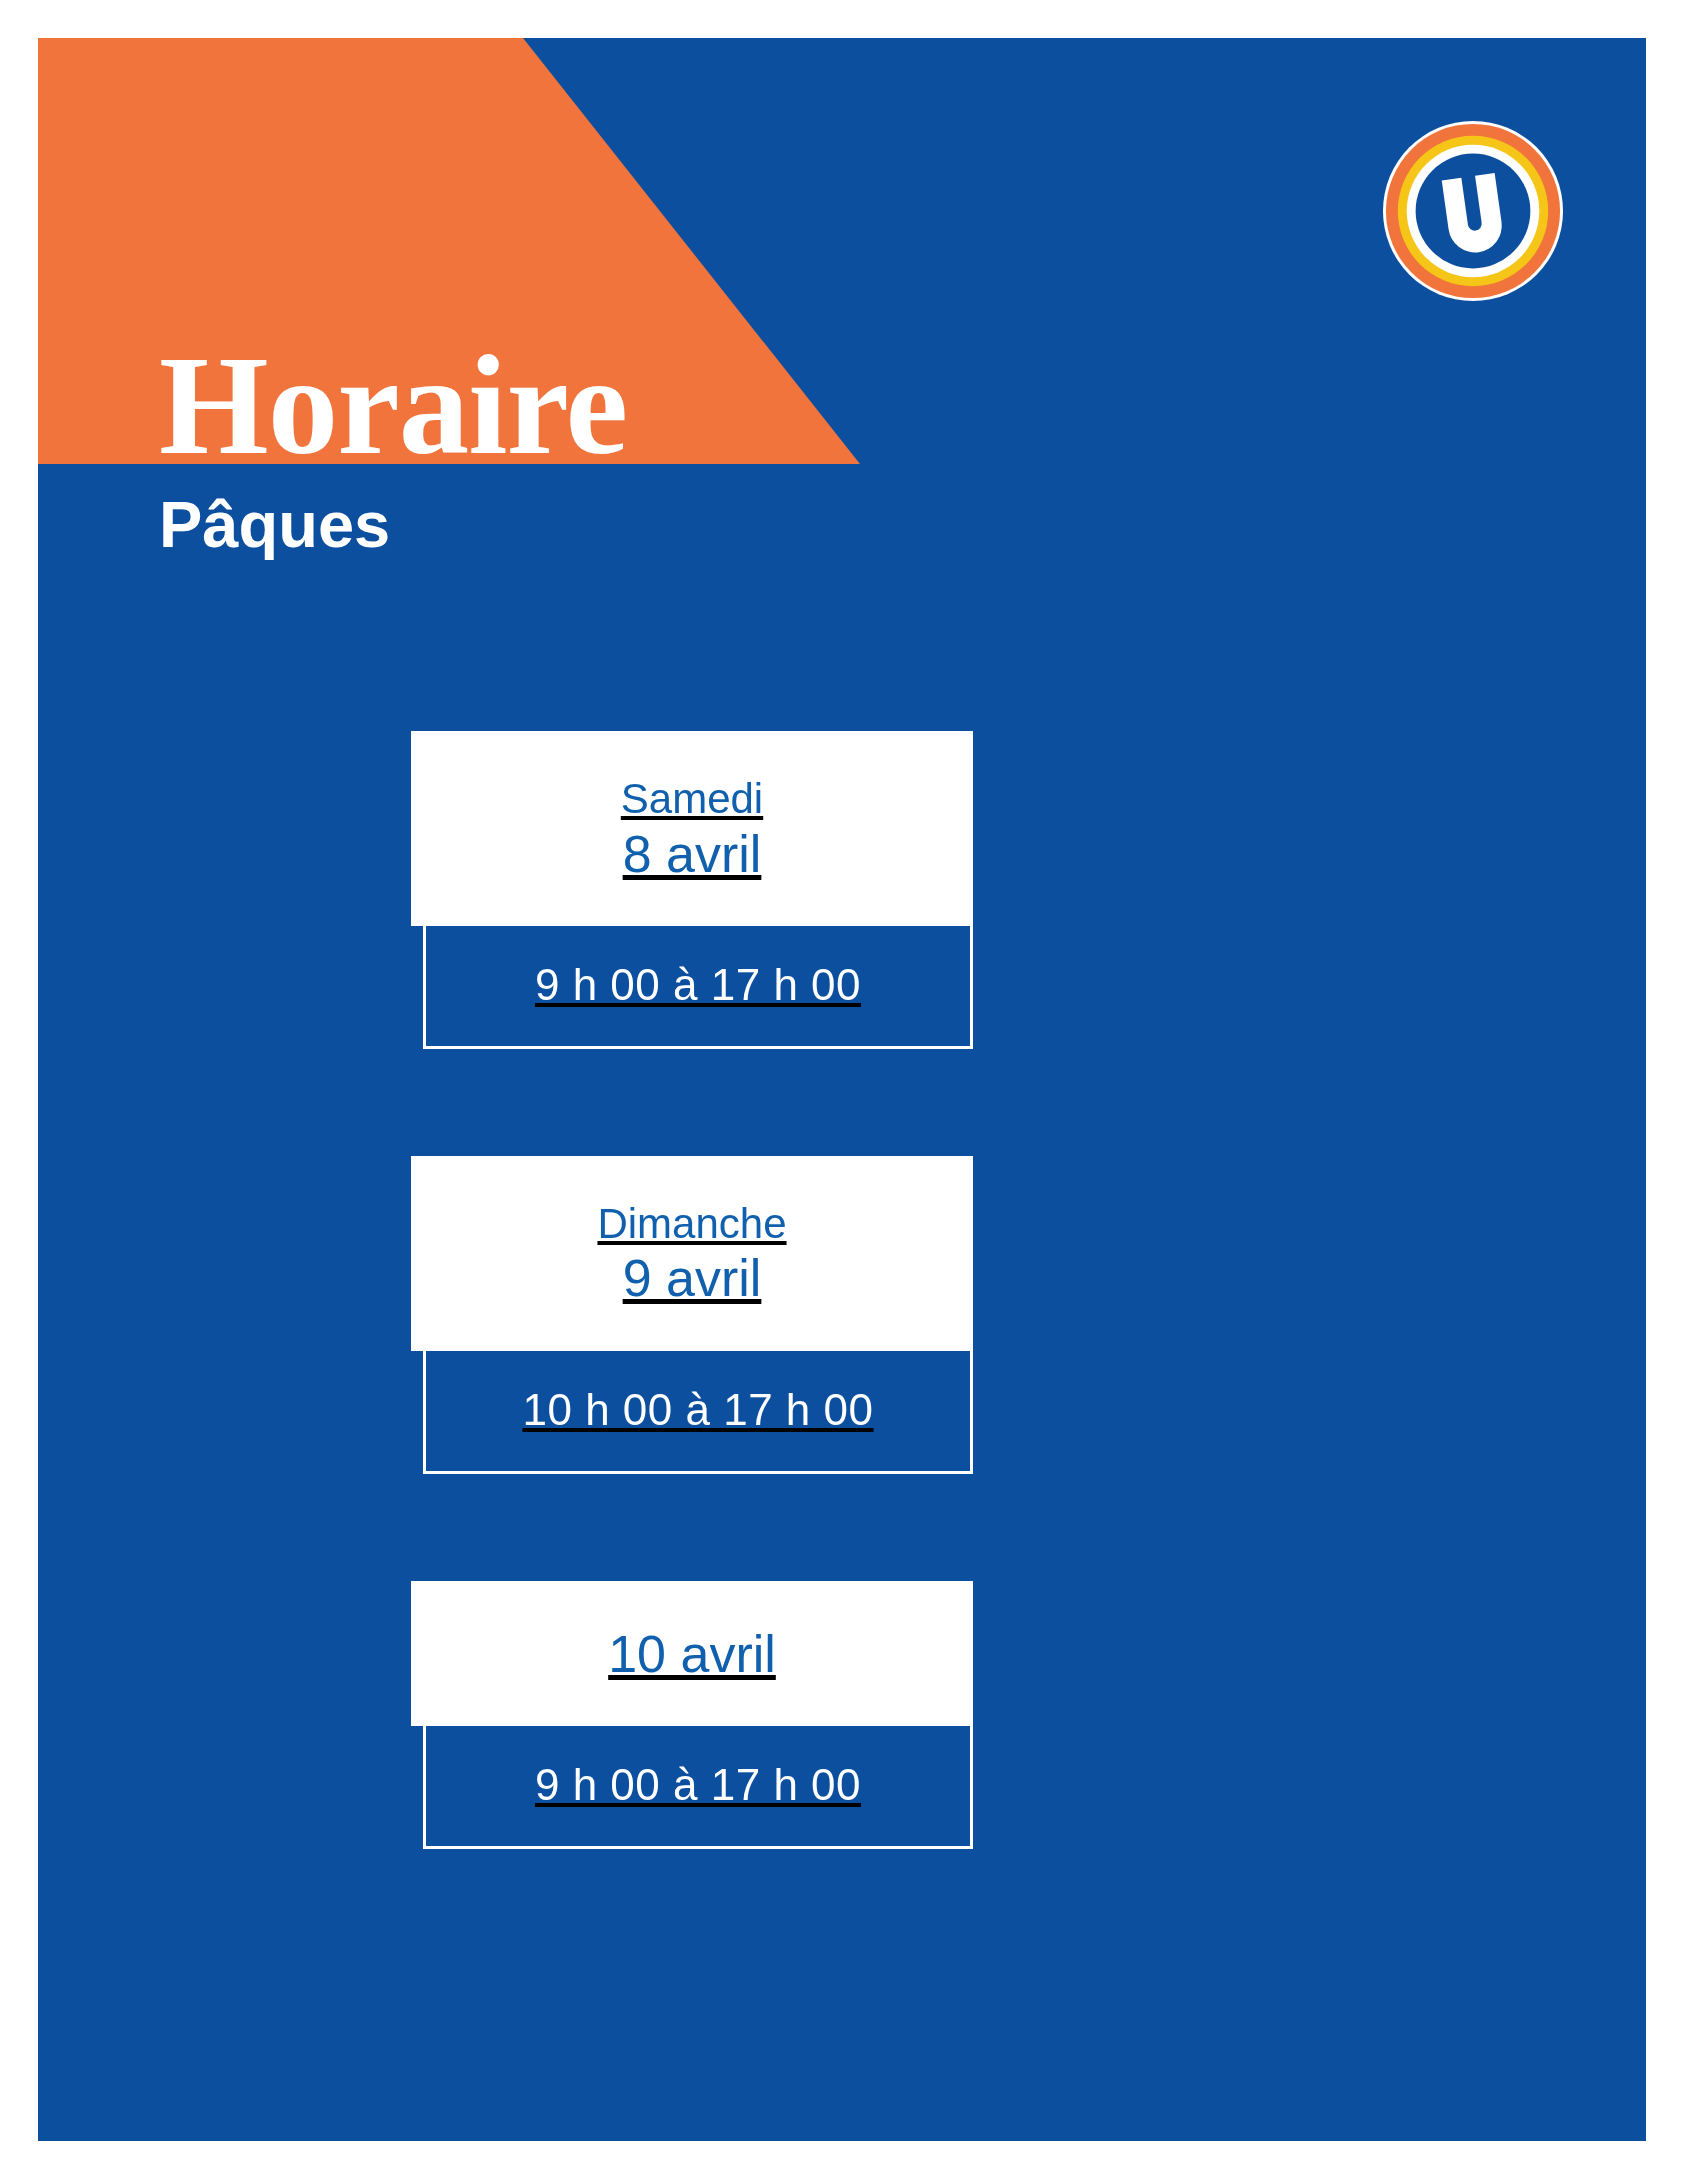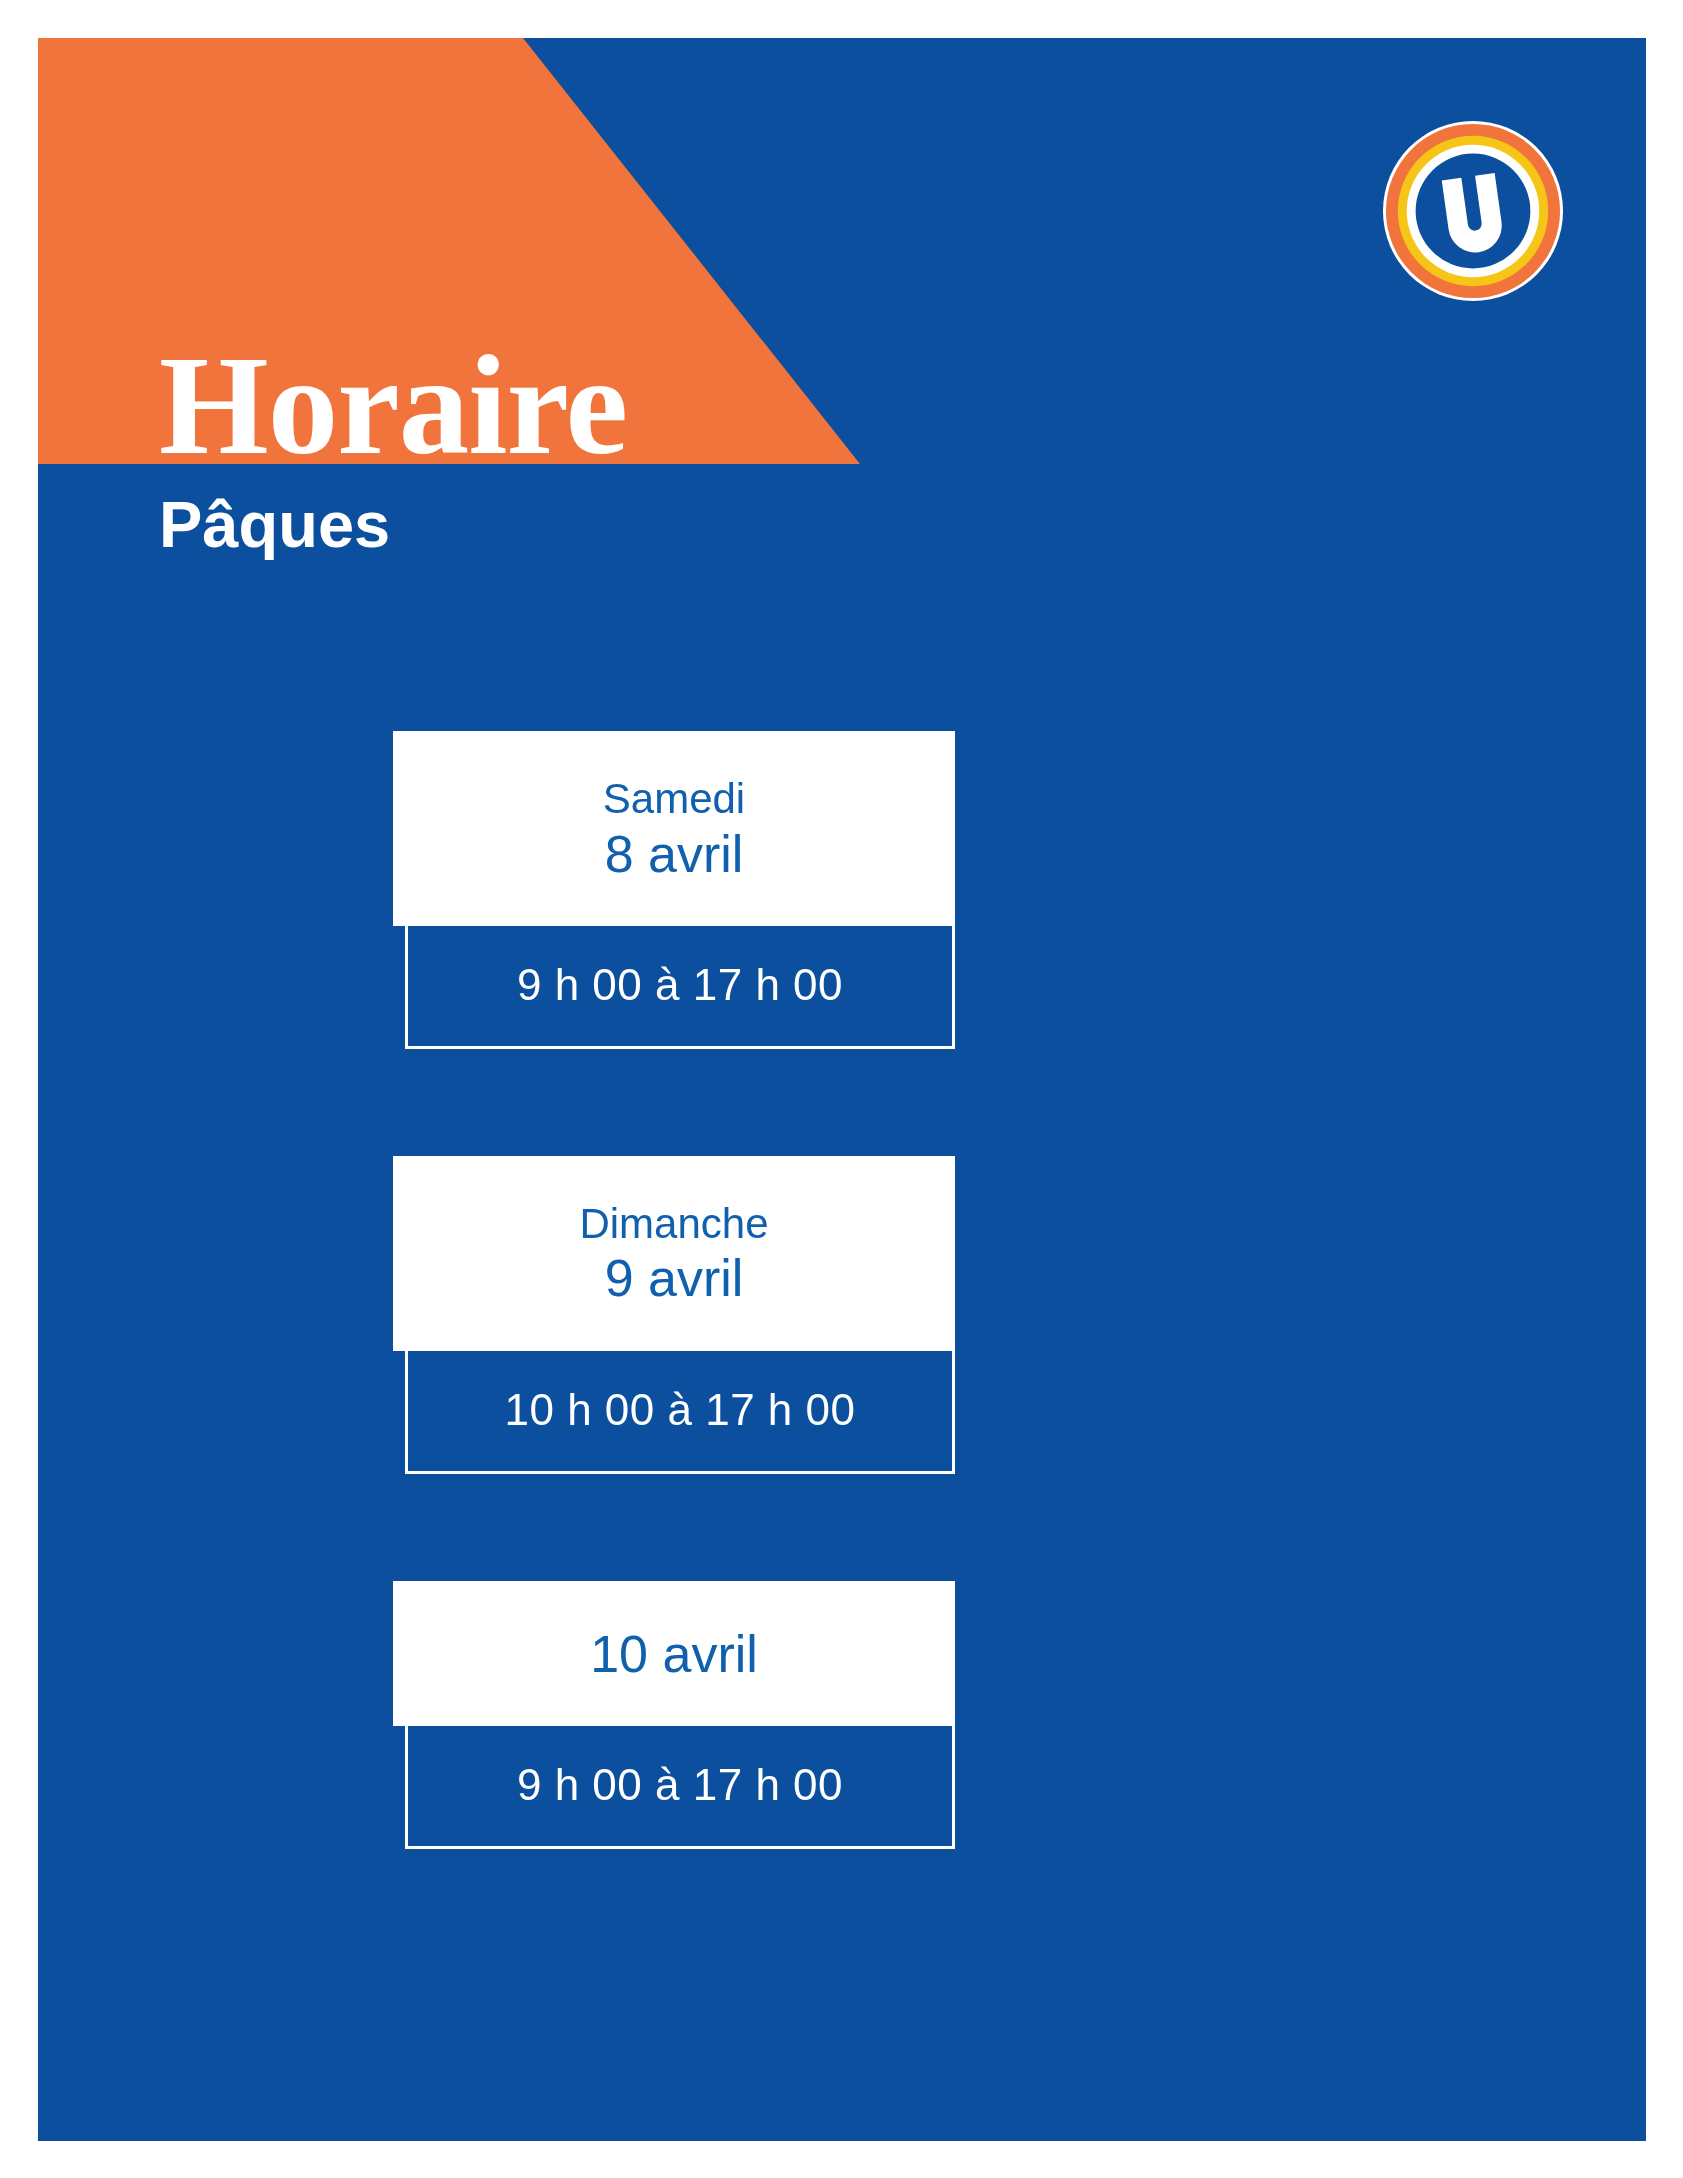--- a/index.html
+++ b/index.html
@@ -63,23 +63,24 @@
     margin-top: 16px;
     font-family: "Liberation Sans", sans-serif;
     font-weight: bold;
     font-size: 65px;
     line-height: 1.0;
     color: #ffffff;
   }
 
   .cards {
     position: absolute;
-    left: 0;
+    left: 18px;
     top: 693px;
     width: 1272px;
+    text-decoration: underline;
   }
   .card {
     width: 562px;
     margin: 0 auto 107px auto;
   }
   .card:last-child { margin-bottom: 0; }
 
   .card-head {
     background: #ffffff;
     border: 3px solid #ffffff;

